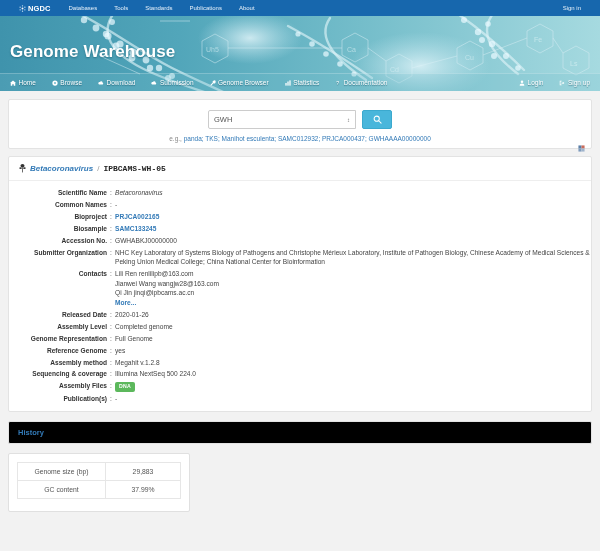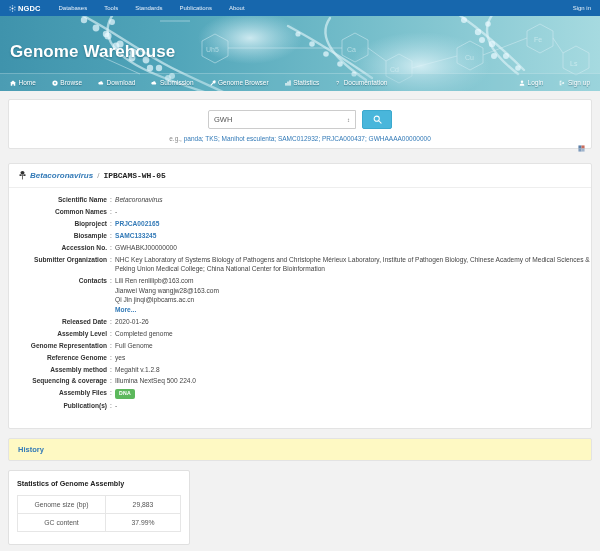--- a/index.html
+++ b/index.html
@@ -10,21 +10,21 @@
     font-family: "Liberation Sans", sans-serif;
     overflow: hidden;
   }
 
   
   .topnav {
     height: 16px;
     background: #1767ad;
     display: flex;
     align-items: center;
-    padding: 0 9px;
+    padding: 0 19px;
     color: #fff;
     font-size: 6px;
     position: relative;
     z-index: 5;
   }
   .brand {
     display: flex; align-items: center;
     font-weight: bold; font-size: 7.5px;
     letter-spacing: .1px;
     margin-right: 18px;
@@ -140,21 +140,21 @@
     color: #888;
     margin-top: 6px;
   }
   .examples a { color: #337ab7; text-decoration: none; }
   .panel-corner-icon {
     position: absolute; right: 6px; bottom: 3px;
     width: 7px; height: 7px;
   }
 
   
-  .record-panel { margin-top: 14px; padding-bottom: 16px; }
+  .record-panel { margin-top: 7px; padding-bottom: 6px; }
   .record-head {
     display: flex; align-items: center;
     gap: 4px;
     padding: 7px 10px;
     border-bottom: 1px solid #eee;
     font-size: 8px;
   }
   .sp-icon { width: 7px; height: 9px; }
   .sp-name { color: #337ab7; font-style: italic; font-weight: bold; }
   .sep { color: #999; }
@@ -183,21 +183,21 @@
     font-weight: bold;
     padding: 1px 4px;
     border-radius: 2px;
     letter-spacing: .2px;
   }
 
   
   .history-bar {
     margin: 0 8px;
     margin-top: 9px;
-    background: #fef9c3;
+    background: #000000;
     border: 1px solid #e3e3e3;
     border-radius: 2px;
     padding: 6px 9px;
     font-size: 7.5px;
     font-weight: bold;
     color: #337ab7;
   }
 
   
   .stats-wrap { margin: 9px 8px 0 8px; }
@@ -541,21 +541,20 @@
       <td class="v">-</td>
     </tr>
   </tbody>
     </table>
 </div>
 
 <div class="history-bar">History</div>
 
 <div class="stats-wrap">
   <div class="stats-card">
-    <div class="stats-title">Statistics of Genome Assembly</div>
     <table class="stats">
       <tbody>
           <tr>
         <td class="lbl">Genome size (bp)</td>
         <td>29,883</td>
       </tr>
       <tr>
         <td class="lbl">GC content</td>
         <td>37.99%</td>
       </tr>

